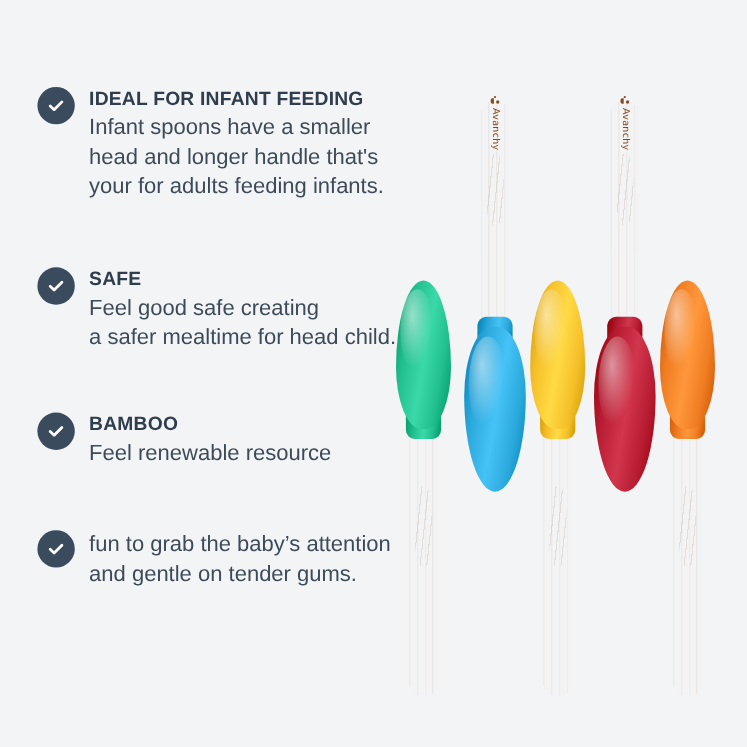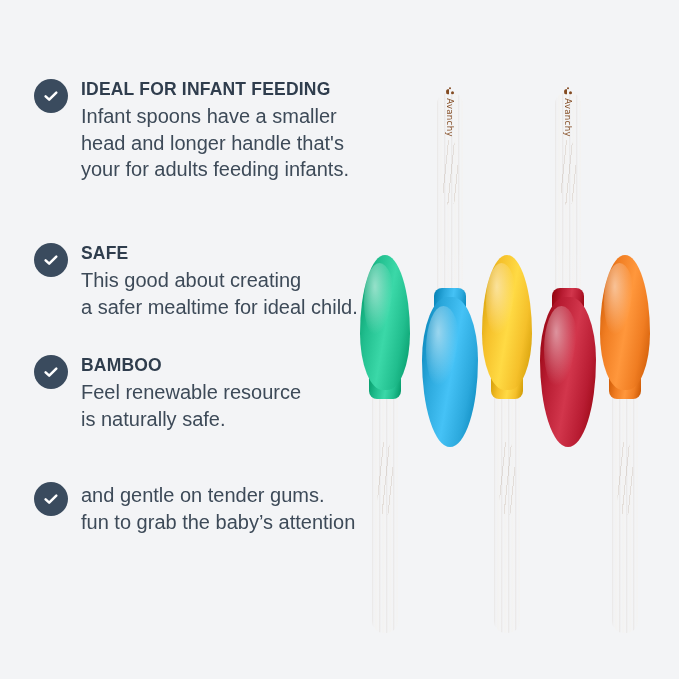--- a/index.html
+++ b/index.html
@@ -28,21 +28,21 @@
     text-transform:uppercase;
   }
   .fbody{
     font-size:20px;color:#3d4a58;line-height:1.33;
     margin:0;font-weight:400;
   }
   .fbody div{white-space:nowrap;}
 
   #f0{top:78px;}
   #f1{top:230px;margin-top:12px;}
-  #f2{top:354px;}
+  #f2{top:374px;}
   #f3{top:481px;}
 
   
   .spoons{position:absolute;left:360px;top:0;width:319px;height:679px;}
   .spoon{position:absolute;}
 
   
   .handle{
     position:absolute;left:50%;transform:translateX(-50%);
     background:
@@ -135,51 +135,50 @@
 
     <div class="feature" id="f1">
       <span class="badge">
         <svg width="18" height="18" viewBox="0 0 18 18" aria-hidden="true">
           <path d="M3.6 9.3 L7.2 12.7 L14.3 5.6" fill="none" stroke="#ffffff" stroke-width="2.5" stroke-linecap="round" stroke-linejoin="round"></path>
         </svg>
       </span>
       <div class="ftext">
         <p class="fhead">SAFE</p>
         <div class="fbody">
-          <div>This good about creating</div>
-          <div>a safer mealtime for ideal child.</div>
+          <div>Feel good safe creating</div>
+          <div>a safer mealtime for head child.</div>
         </div>
       </div>
     </div>
 
     <div class="feature" id="f2">
       <span class="badge">
         <svg width="18" height="18" viewBox="0 0 18 18" aria-hidden="true">
           <path d="M3.6 9.3 L7.2 12.7 L14.3 5.6" fill="none" stroke="#ffffff" stroke-width="2.5" stroke-linecap="round" stroke-linejoin="round"></path>
         </svg>
       </span>
       <div class="ftext">
         <p class="fhead">BAMBOO</p>
         <div class="fbody">
           <div>Feel renewable resource</div>
-          <div>is naturally safe.</div>
         </div>
       </div>
     </div>
 
     <div class="feature" id="f3">
       <span class="badge">
         <svg width="18" height="18" viewBox="0 0 18 18" aria-hidden="true">
           <path d="M3.6 9.3 L7.2 12.7 L14.3 5.6" fill="none" stroke="#ffffff" stroke-width="2.5" stroke-linecap="round" stroke-linejoin="round"></path>
         </svg>
       </span>
       <div class="ftext">
         <div class="fbody">
+          <div>fun to grab the baby’s attention</div>
           <div>and gentle on tender gums.</div>
-          <div>fun to grab the baby’s attention</div>
         </div>
       </div>
     </div>
   </div>
 
   <div class="spoons">
 
     <div class="spoon" id="sp-green" style="left: 0px; top: 255px; width: 50px; height: 378px;">
       <div class="handle cap-bottom" style="top: 133px; height: 245px; width: 26px;">
         <span class="grain"></span>

